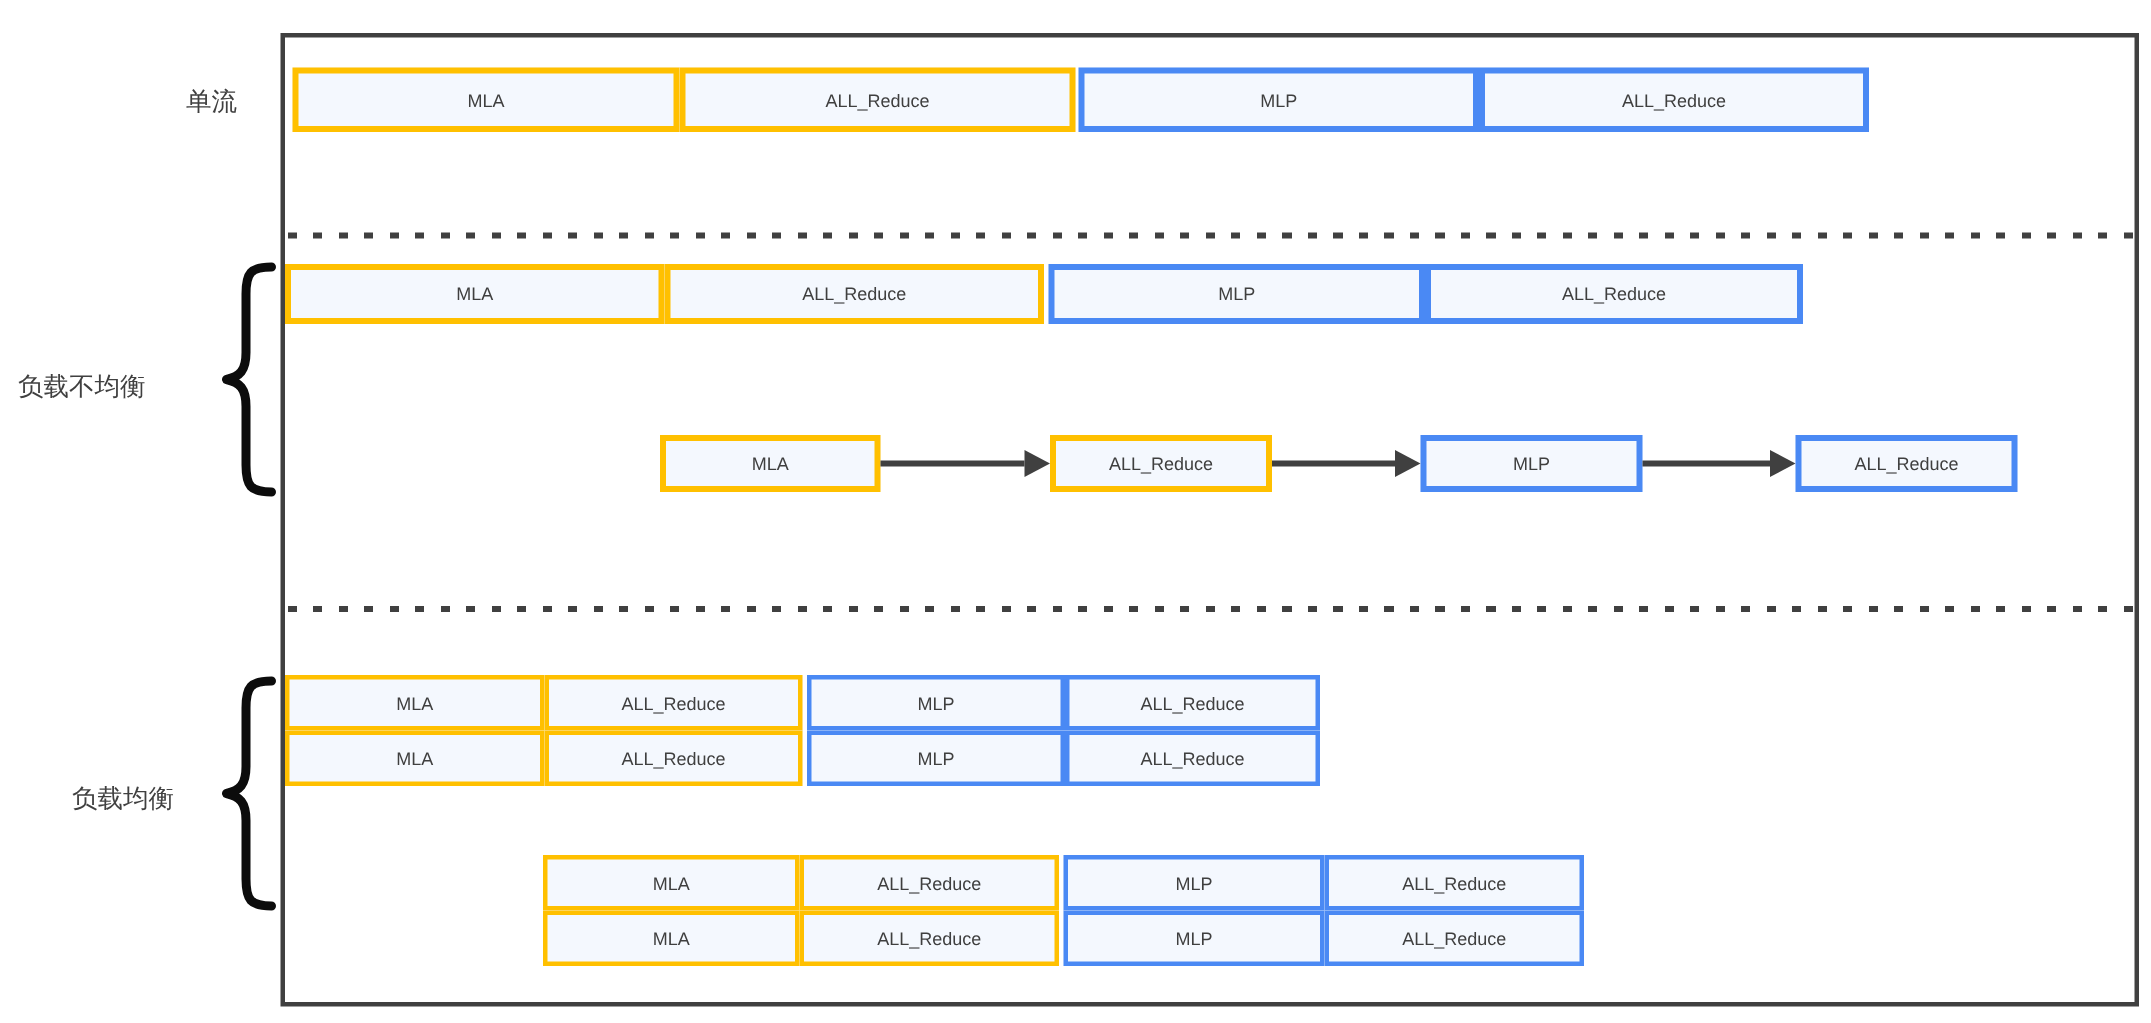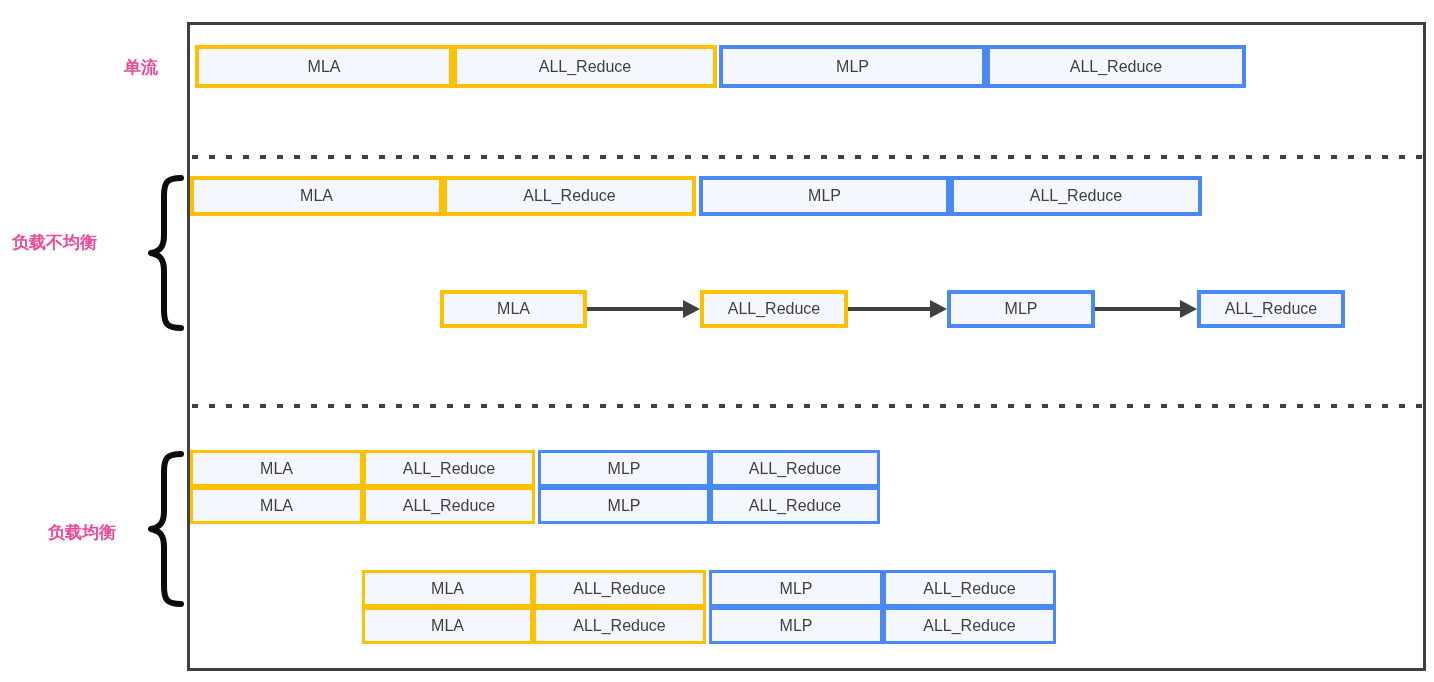--- a/index.html
+++ b/index.html
@@ -14,32 +14,32 @@
     position:relative;width:1434px;height:682px;background:#ffffff;overflow:hidden;
     font-family:"Liberation Sans","DejaVu Sans",sans-serif;
   }
   .frame{
     position:absolute;left:187px;top:22px;width:1239px;height:649px;
     border:3px solid var(--outline);box-sizing:border-box;background:transparent;
   }
   .box{
     position:absolute;box-sizing:border-box;background:var(--fill);
     display:flex;align-items:center;justify-content:center;
-    font-size:16px;color:var(--text);white-space:nowrap;
+    font-size:12px;color:var(--text);white-space:nowrap;
   }
   .box.yellow{border:4px solid var(--yellow);}
   .box.blue{border:4px solid var(--blue);}
   .box.cell-yellow{border:3px solid var(--yellow);}
   .box.cell-blue{border:3px solid var(--blue);}
   .dotted{
     position:absolute;height:4px;
     background:repeating-linear-gradient(90deg,var(--outline) 0 6px,transparent 6px 17px);
   }
   .side-label{
-    position:absolute;font-size:17px;color:#ec4899;white-space:nowrap;font-weight:bold;
+    position:absolute;font-size:17px;color:#404040;white-space:nowrap;
   }
   .brace{position:absolute;}
   .arrow{position:absolute;display:flex;align-items:center;height:18px;}
   .arrow-bar{flex:1;height:4px;background:var(--outline);}
   .arrow-head{
     width:0;height:0;
     border-left:17px solid var(--outline);
     border-top:9px solid transparent;
     border-bottom:9px solid transparent;
   }
@@ -53,21 +53,21 @@
 
   <div class="side-label" style="left:124px;top:56px;">单流</div>
 
   <div class="box yellow" style="left:195px;top:45px;width:258px;height:43px;">MLA</div>
   <div class="box yellow" style="left:453px;top:45px;width:264px;height:43px;">ALL_Reduce</div>
   <div class="box blue" style="left:719px;top:45px;width:267px;height:43px;">MLP</div>
   <div class="box blue" style="left:986px;top:45px;width:260px;height:43px;">ALL_Reduce</div>
 
   <div class="dotted" style="left:192px;top:155px;width:1230px;"></div>
 
-  <div class="side-label" style="left:12px;top:231px;">负载不均衡</div>
+  <div class="side-label" style="left:12px;top:246px;">负载不均衡</div>
 
   <svg class="brace" style="left:146px;top:172px;" width="40" height="162" viewBox="0 0 40 162">
     <path d="M 35 6 C 21 6 18 10 18 24 L 18 63 C 18 75 14 79 5 81 C 14 83 18 87 18 99 L 18 138 C 18 152 21 156 35 156" fill="none" stroke="#0c0c0c" stroke-width="6" stroke-linecap="round" stroke-linejoin="round"></path>
   </svg>
 
   <div class="box yellow" style="left:190px;top:176px;width:253px;height:40px;">MLA</div>
   <div class="box yellow" style="left:443px;top:176px;width:253px;height:40px;">ALL_Reduce</div>
   <div class="box blue" style="left:699px;top:176px;width:251px;height:40px;">MLP</div>
   <div class="box blue" style="left:950px;top:176px;width:252px;height:40px;">ALL_Reduce</div>
 

